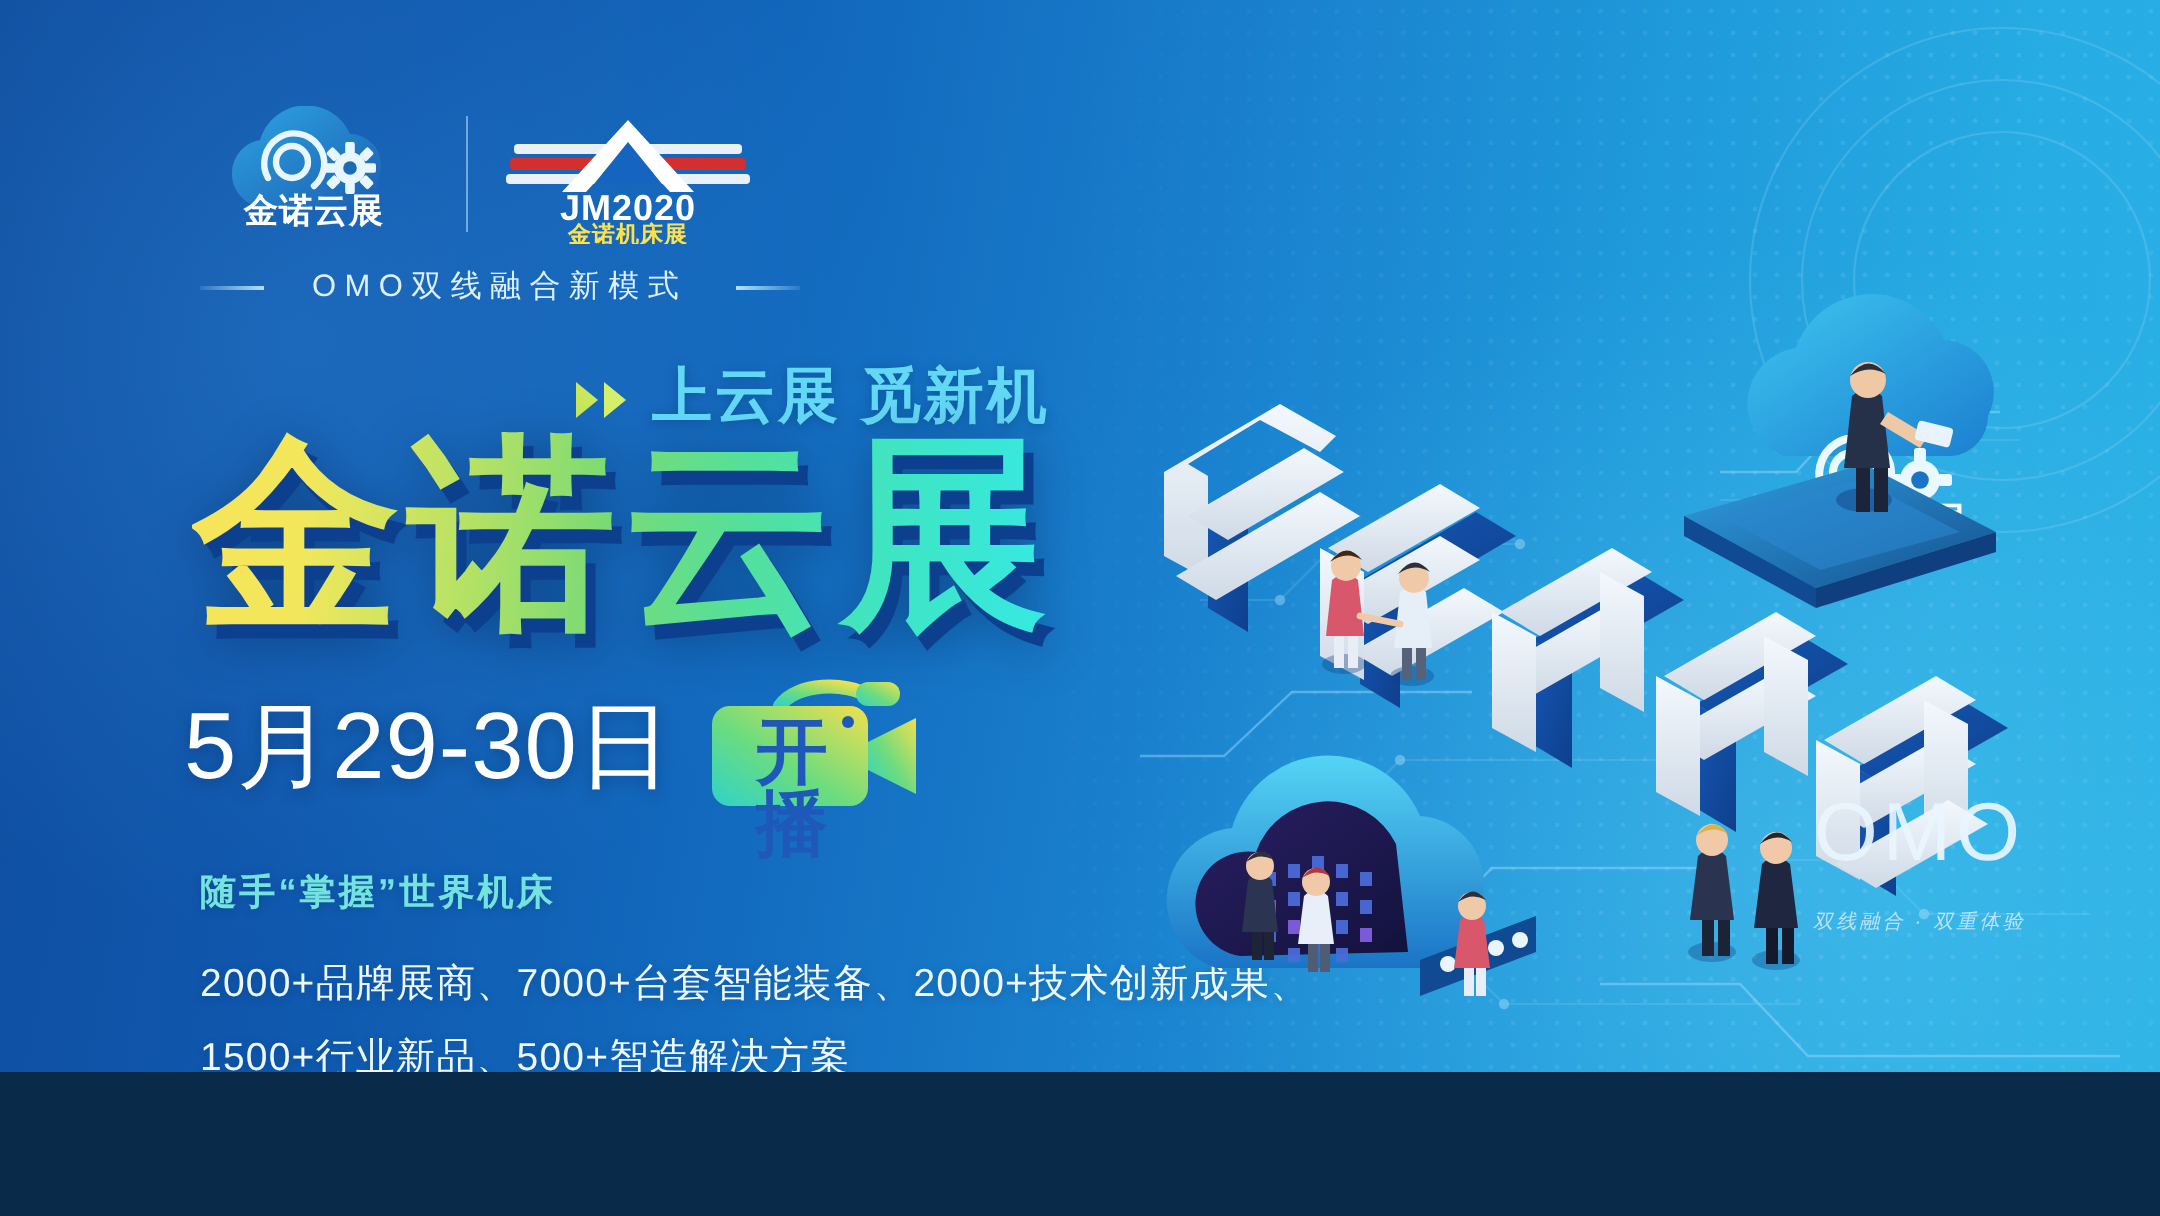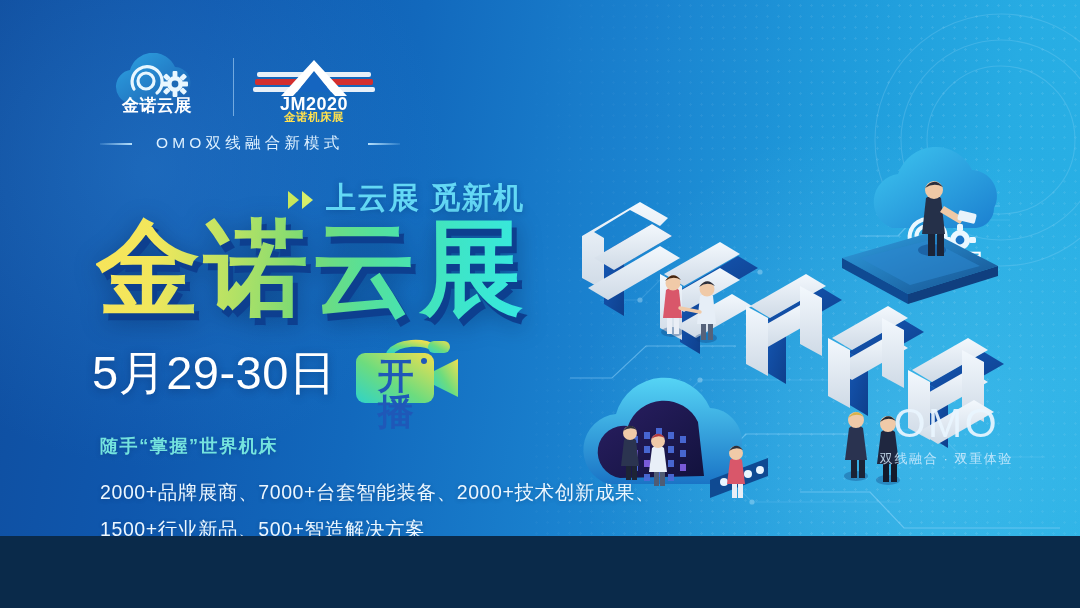--- a/index.html
+++ b/index.html
@@ -232,25 +232,26 @@
   }
   .omo-mark .big {
     color: #eaf6ff;
     font-size: 41px;
     font-weight: 400;
     letter-spacing: 2.5px;
     line-height: 1;
     opacity: .92;
   }
   .omo-mark .small {
-    margin-top: 6px;
+    margin-top: 17px;
     color: #d7eeff;
-    font-size: 13px;
+    font-size: 10px;
     letter-spacing: 1.6px;
     opacity: .82;
+    font-style: italic;
   }
 </style>
 </head>
 <body>
 
 <div class="banner">
 
   <div class="bg-glow-a"></div>
   <div class="bg-glow-b"></div>
   <div class="bg-dots"></div>

